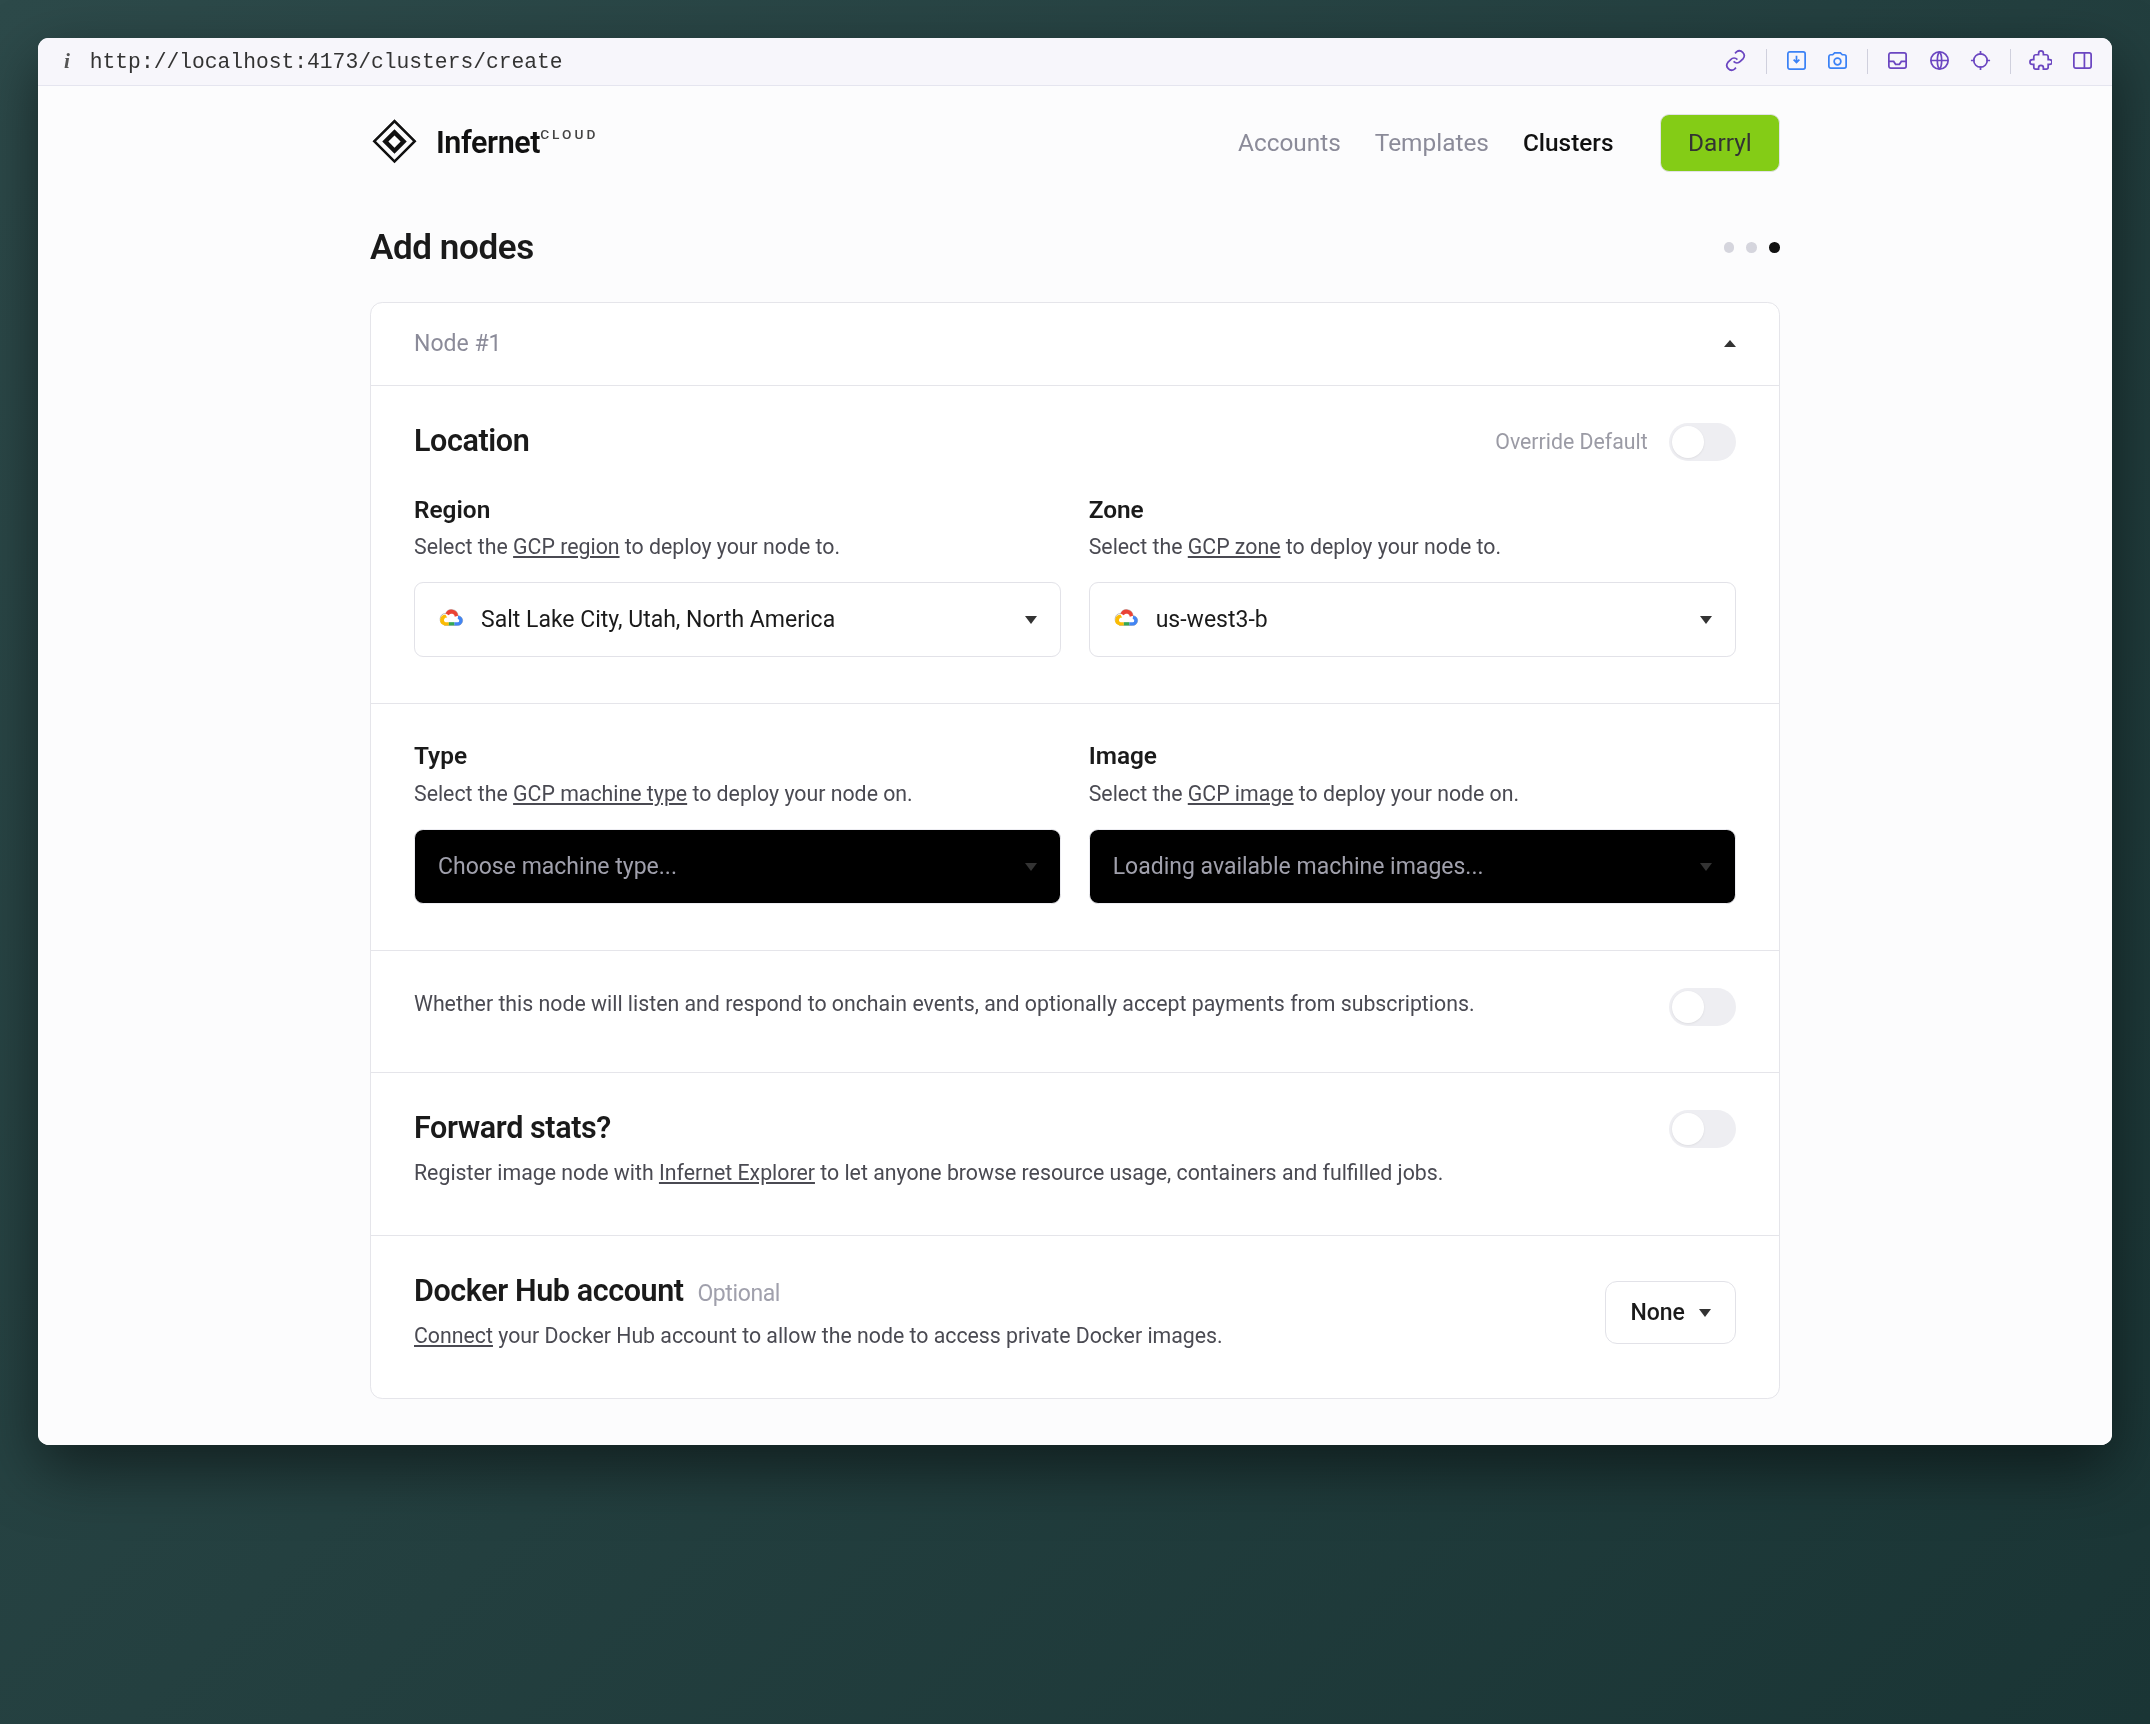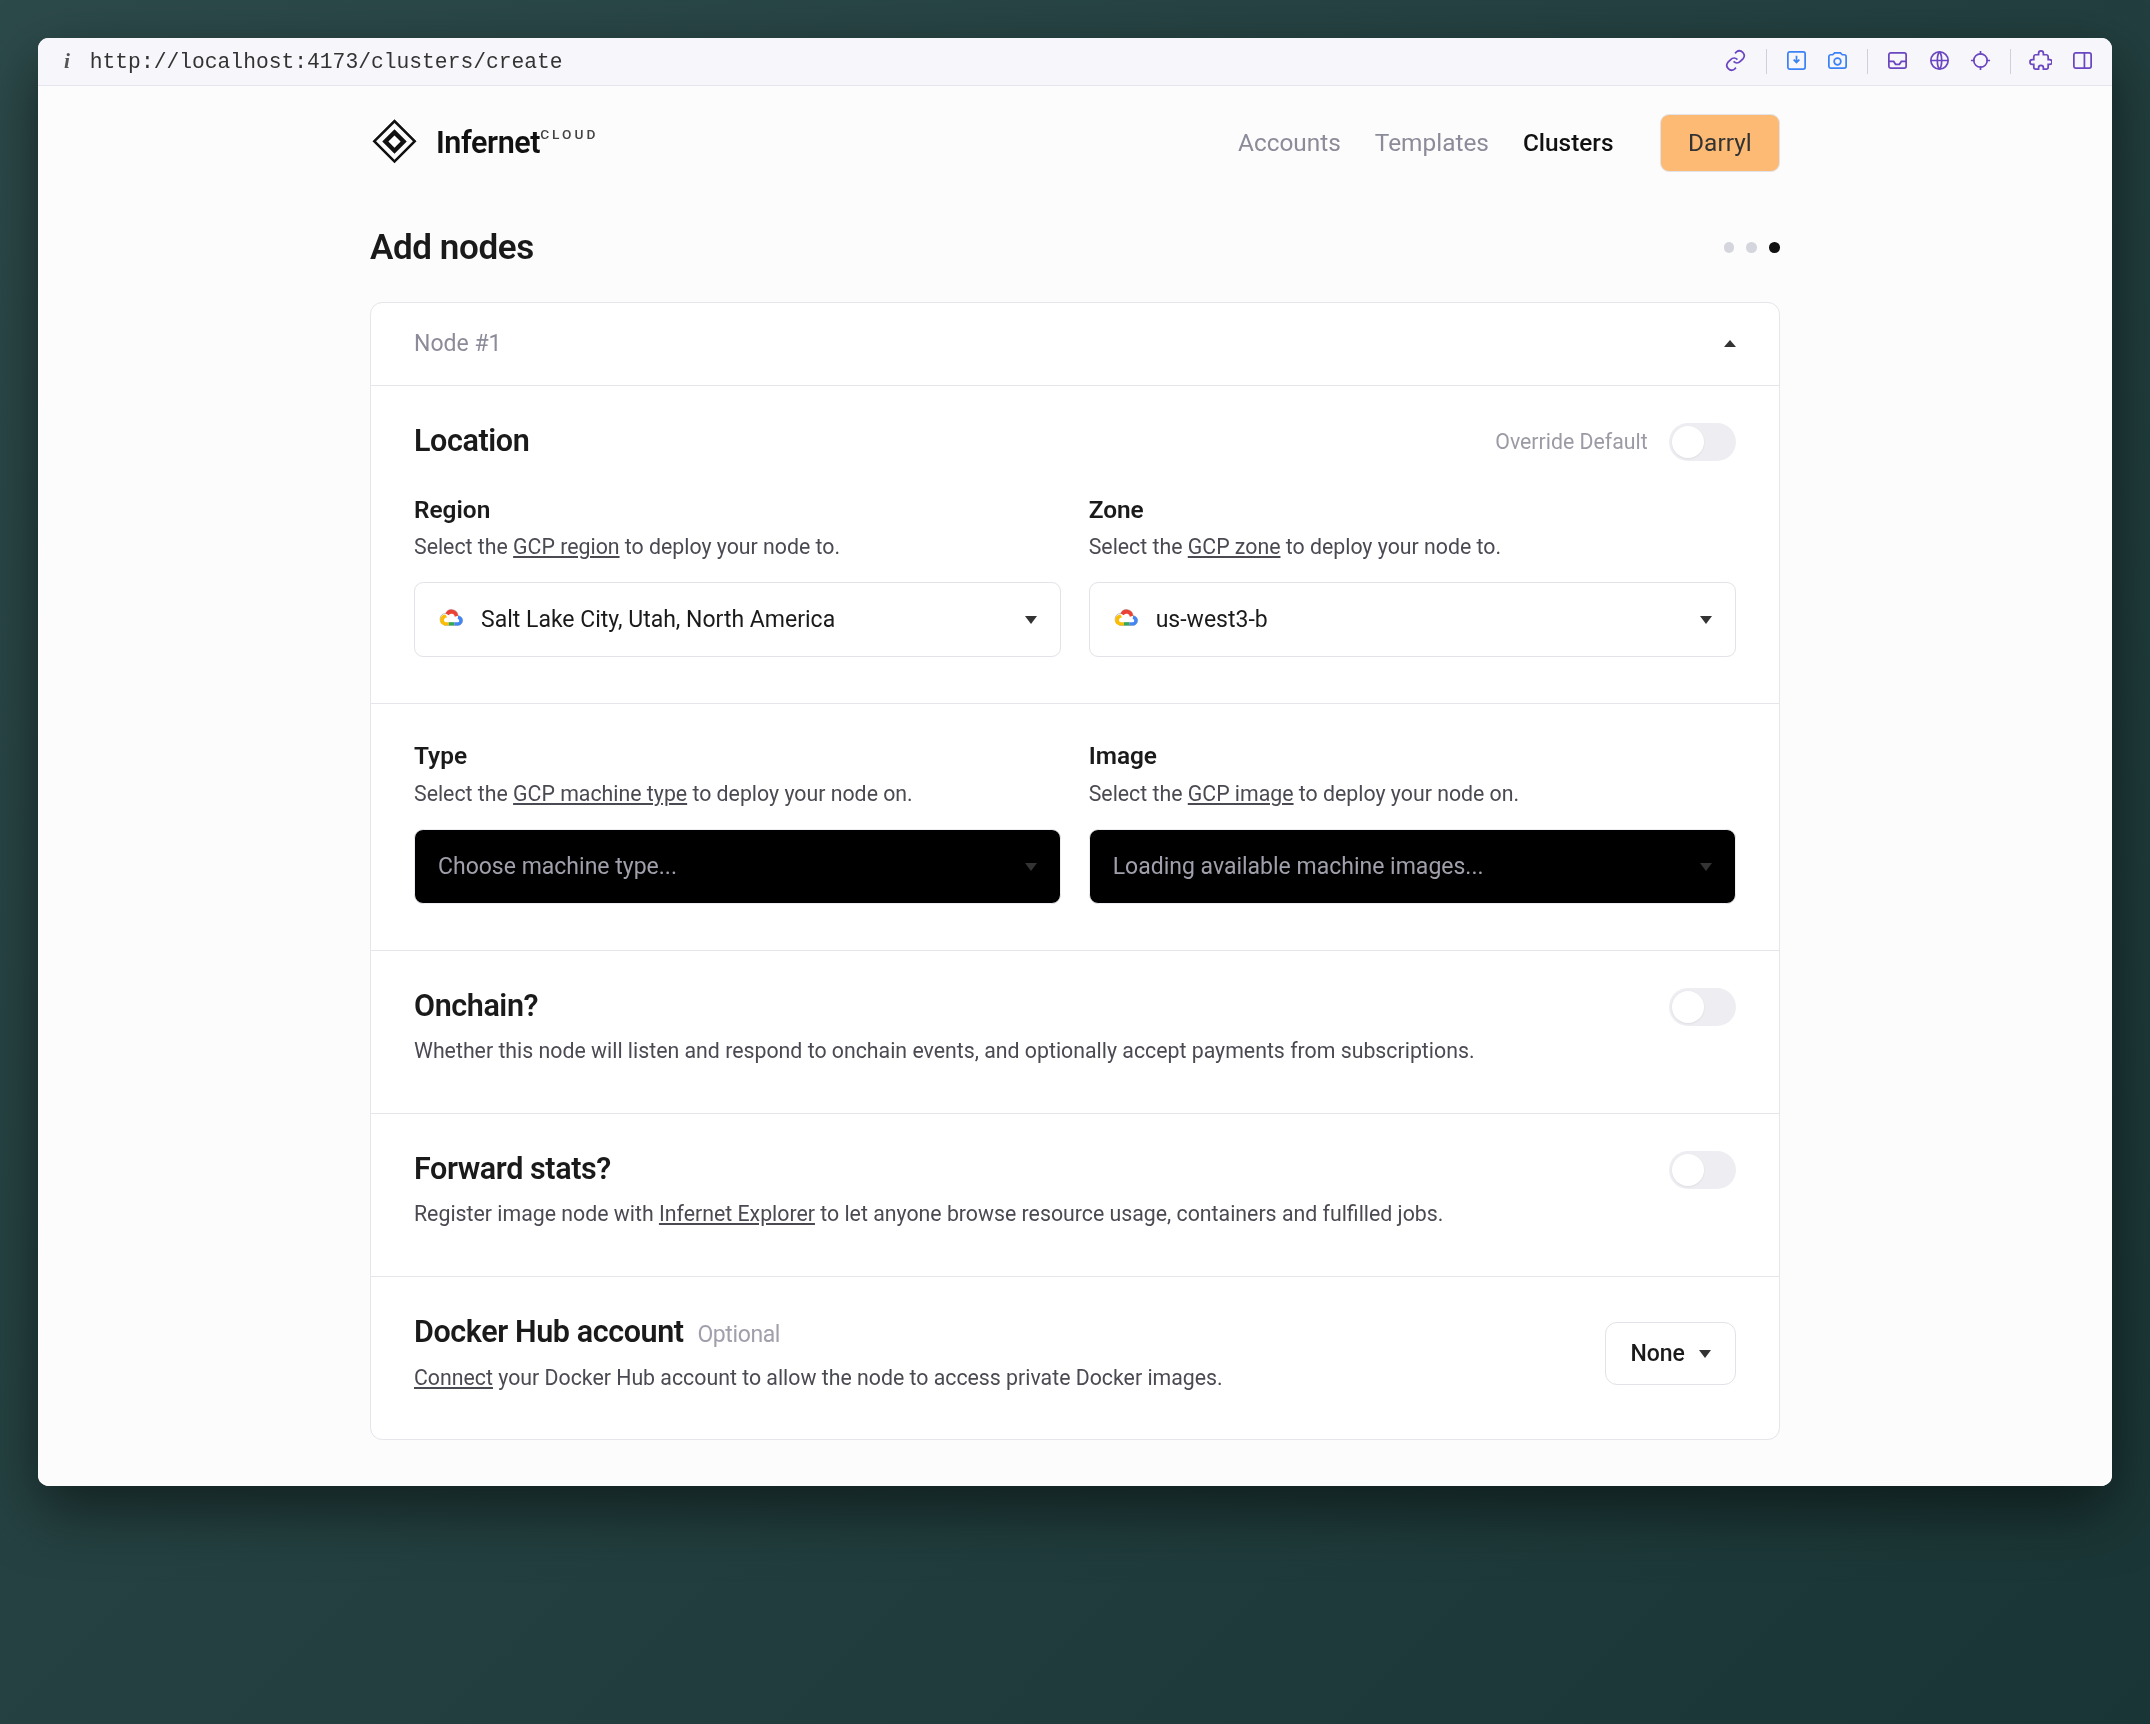--- a/index.html
+++ b/index.html
@@ -99,21 +99,21 @@
     .nav-link.active {
       color: #111;
       font-weight: 500;
     }
     .user-btn {
       border: 0.8px solid #e2e2e8;
       border-radius: 9.1px;
       padding: 13.7px 27.4px;
       font-size: 24.4px;
       color: #333;
-      background: #fdba74;
+      background: #84cc16;
       margin-left: 12.2px;
       cursor: pointer;
     }
 
     .main {
       max-width: 1410px;
       margin: 0 auto;
       padding-bottom: 46px;
     }
     .page-heading-row {
@@ -487,21 +487,20 @@
                 <span class="select-text placeholder">Loading available machine images...</span>
                 <span class="chevron-down"></span>
               </div>
             </div>
           </div>
         </div>
 
         <div class="section">
           <div class="section-desc-row">
             <div class="section-desc-text">
-              <h2 class="section-title-inline">Onchain?</h2>
               <p class="section-desc">Whether this node will listen and respond to onchain events, and optionally accept payments from subscriptions.</p>
             </div>
             <div class="toggle" style="flex-shrink:0;">
               <div class="toggle-knob"></div>
             </div>
           </div>
         </div>
 
         <div class="section">
           <div class="section-desc-row">

